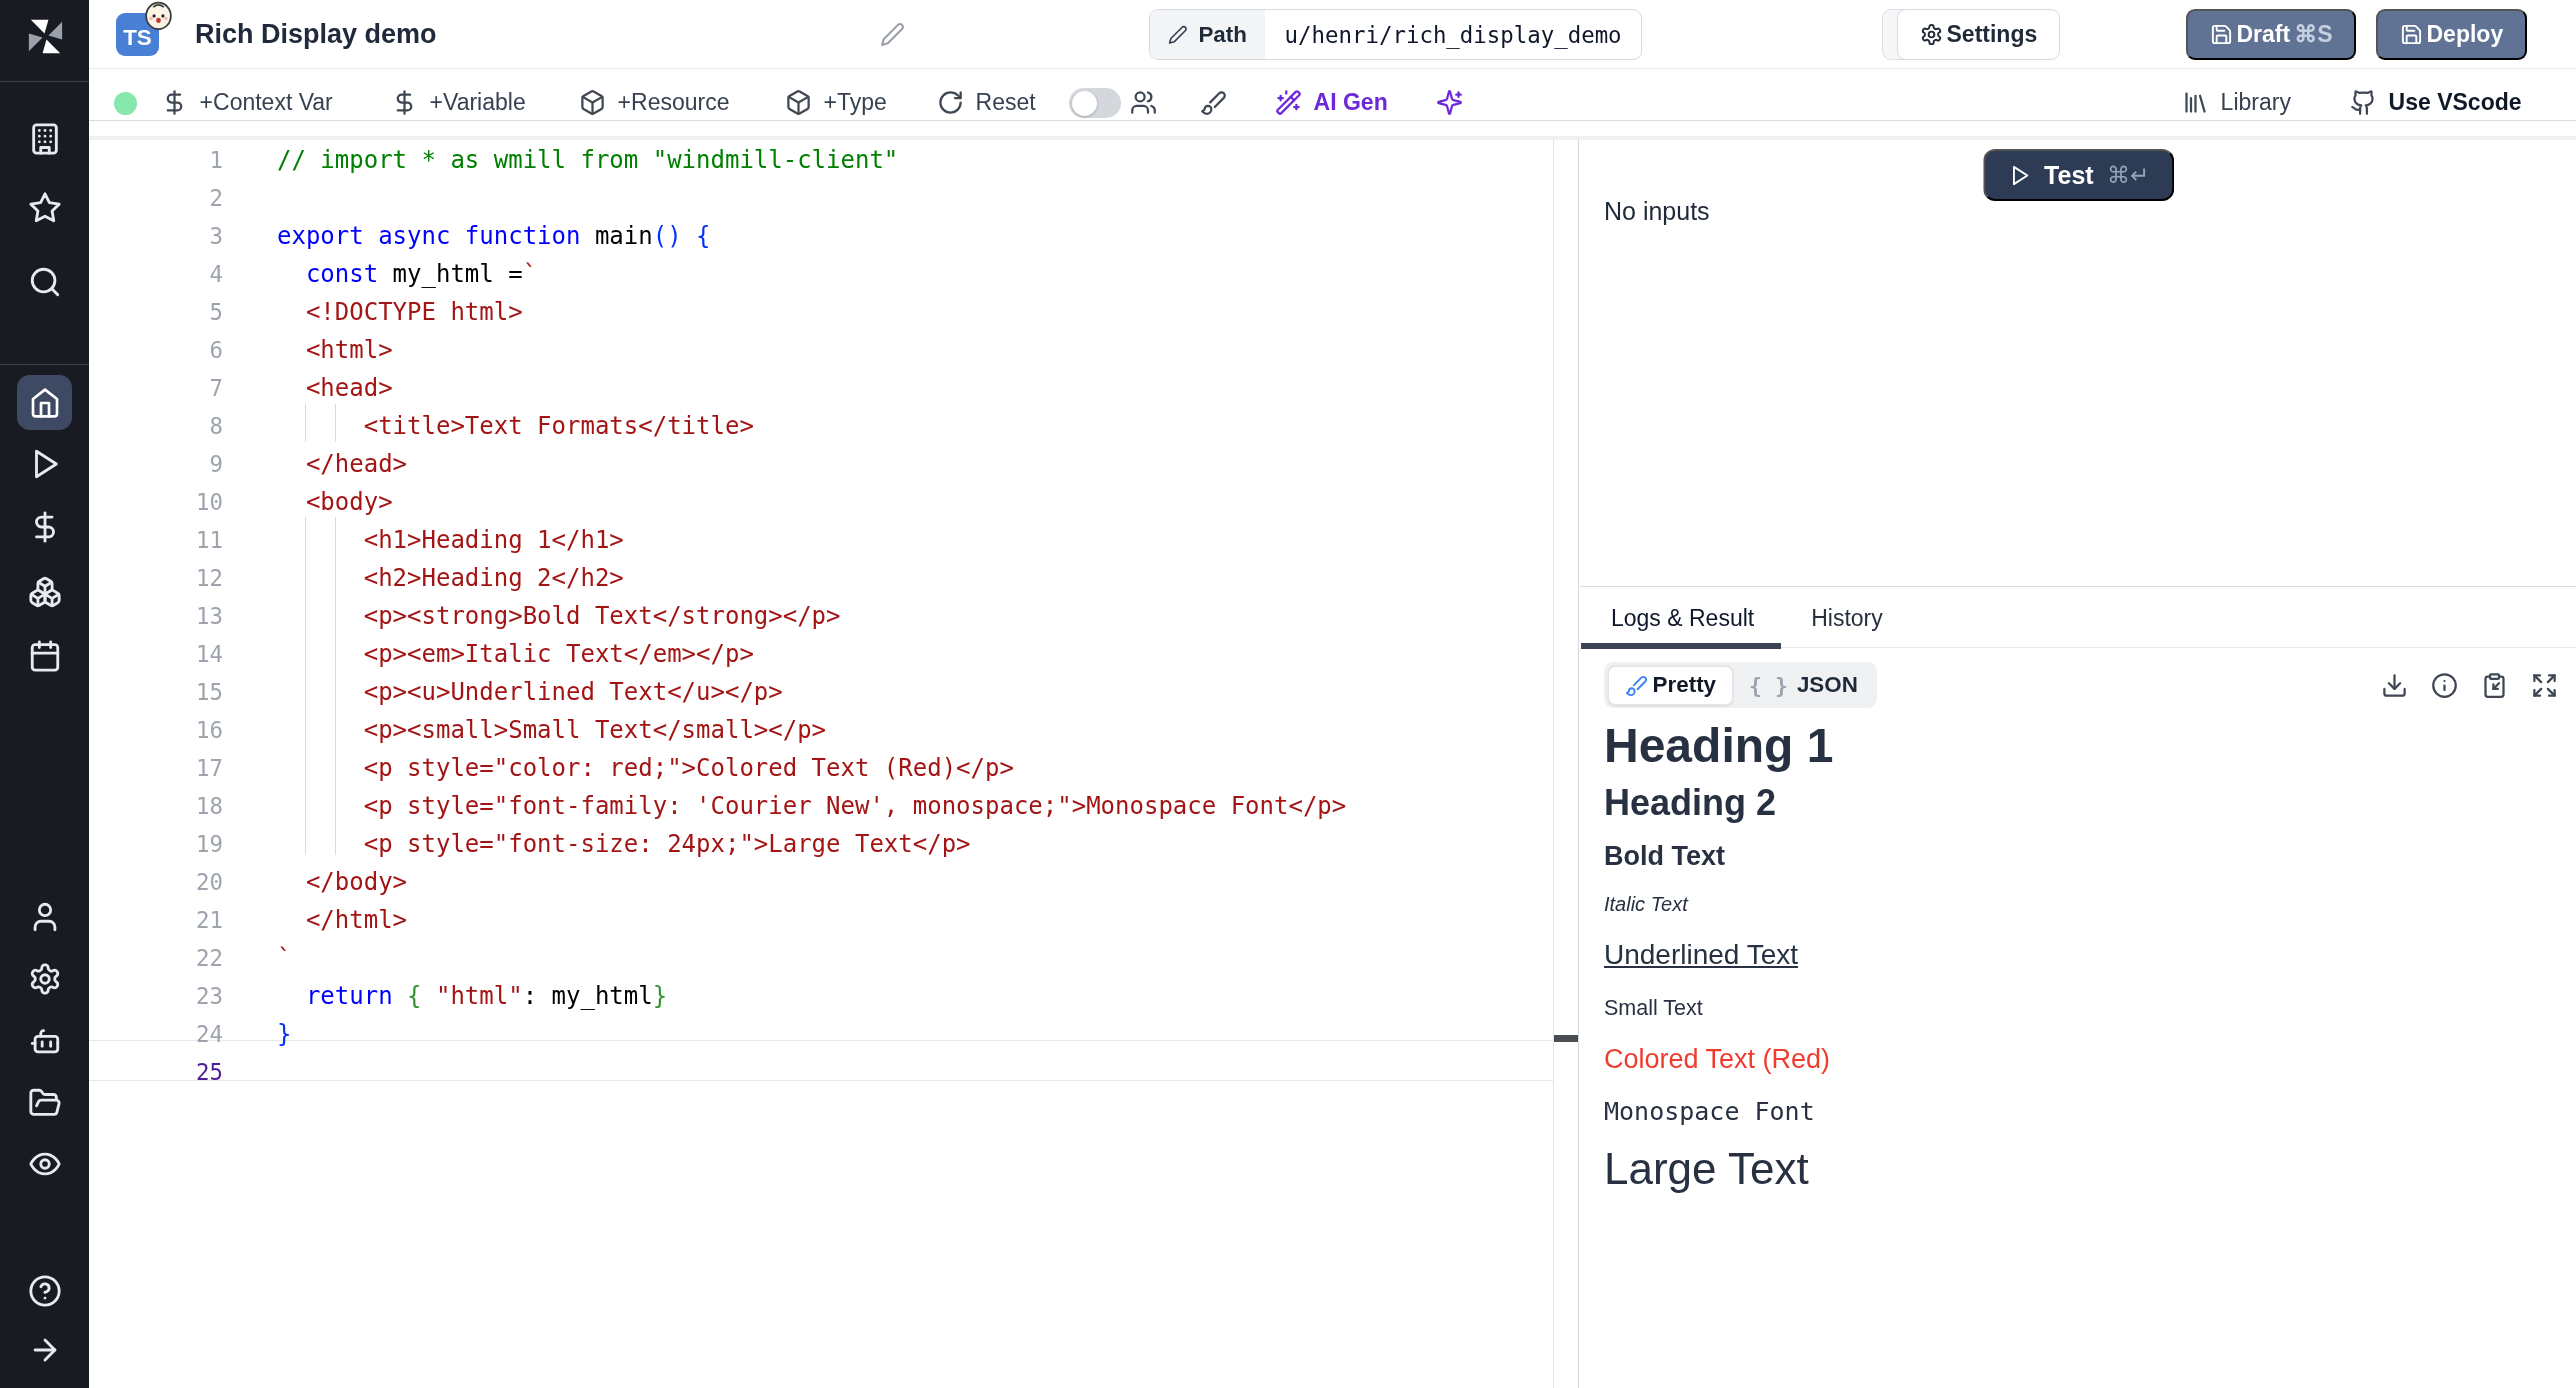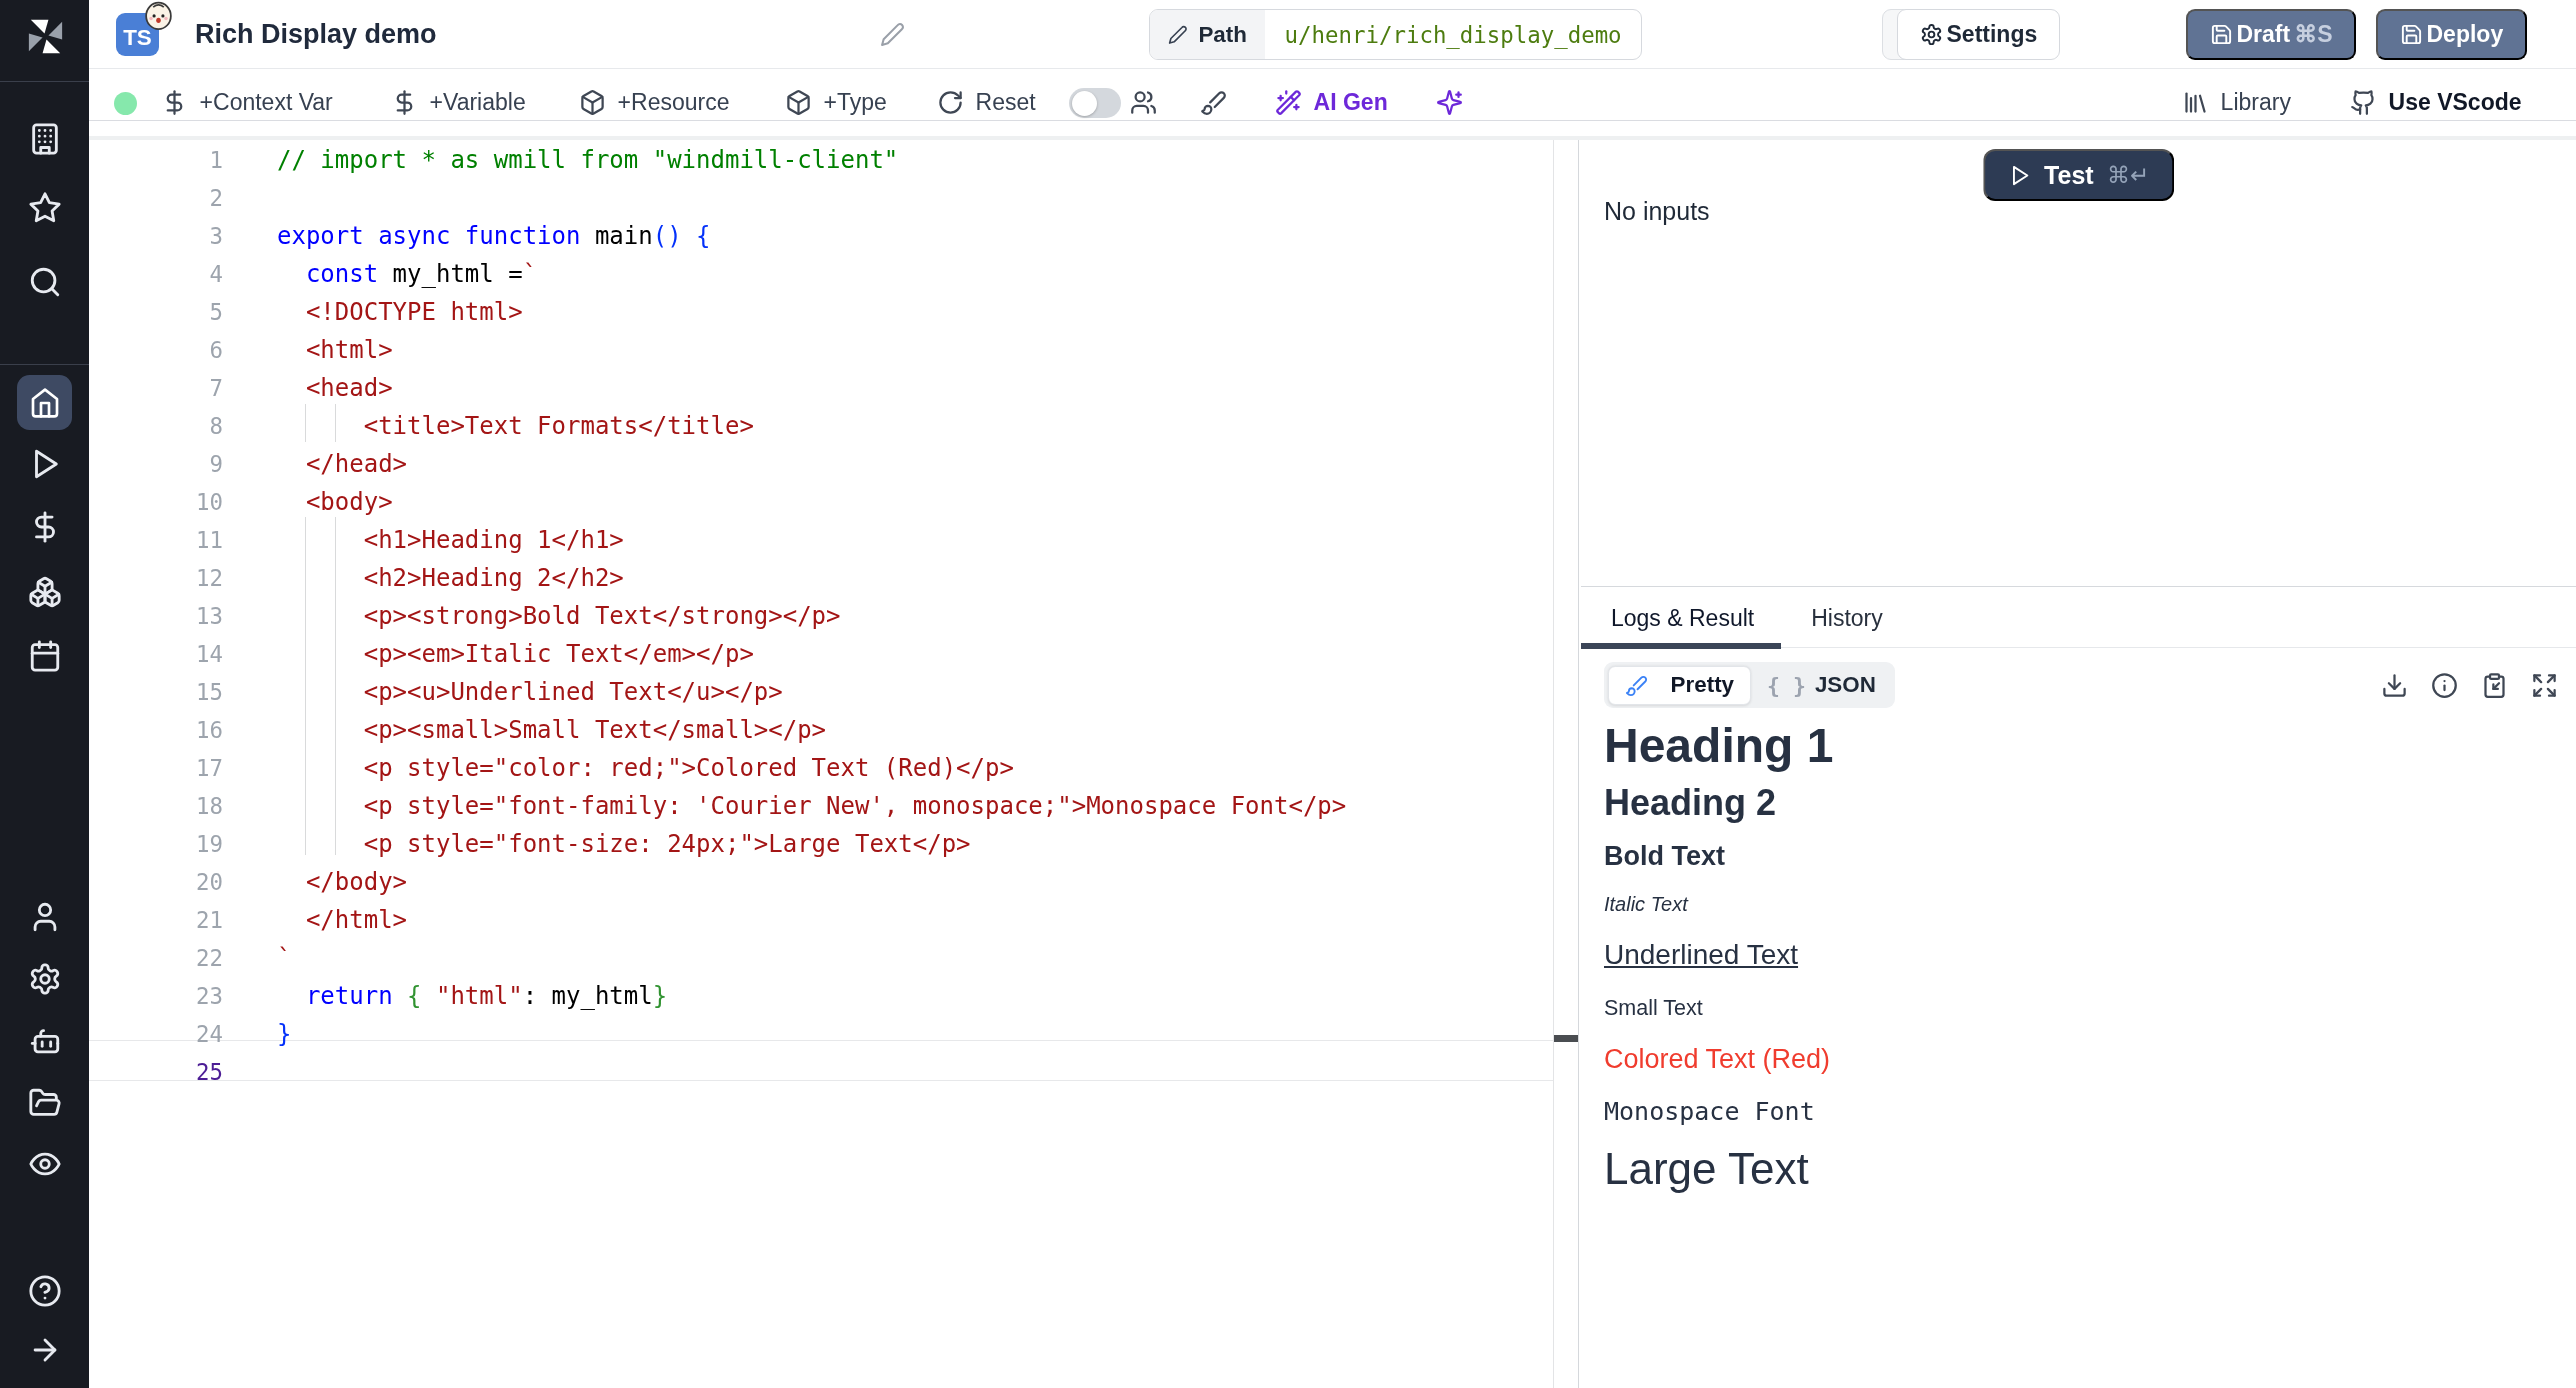--- a/index.html
+++ b/index.html
@@ -20,21 +20,21 @@
 
   .topbar { position:absolute; top:0; left:0; right:0; height:69px; background:#fff; border-bottom:0.9px solid #e7e9ec; }
   .ts-badge { position:absolute; left:27px; top:12.5px; width:43px; height:43px; border-radius:9px; background:#4a7fd6; color:#fff; font-weight:700; font-size:22.4px; display:flex; align-items:flex-end; justify-content:center; padding-bottom:4.5px; }
   .emoji { position:absolute; left:55px; top:0; width:29px; height:30px; z-index:2; }
   .page-title { position:absolute; left:106px; top:0; height:68px; line-height:68px; font-size:27px; font-weight:700; color:#202a3c; }
   .title-pencil { position:absolute; left:791px; top:22.4px; width:25px; height:25px; color:#9aa0a9; cursor:pointer; }
 
   .pathgroup { position:absolute; left:1060px; top:9px; height:51px; display:flex; align-items:stretch; border:0.9px solid #d6d9de; border-radius:9px; overflow:hidden; background:#fff; cursor:pointer; }
   .path-left { display:flex; align-items:center; gap:10.7px; background:#f3f4f6; padding:0 18px; font-size:22.4px; font-weight:600; color:#1f2937; }
   .path-left .pic { width:19.7px; height:19.7px; color:#374151; }
-  .path-right { display:flex; align-items:center; padding:0 19.7px; font-family:"DejaVu Sans Mono",monospace; font-size:22.4px; color:#4d7c0f; }
+  .path-right { display:flex; align-items:center; padding:0 19.7px; font-family:"DejaVu Sans Mono",monospace; font-size:22.4px; color:#0f172a; }
 
   .hbtn { position:absolute; top:9px; height:51px; border-radius:9px; display:flex; align-items:center; gap:4px; font-size:23px; font-weight:600; padding:0 21.5px; cursor:pointer; }
   .hbtn .hic { width:23px; height:23px; }
   .btn-diff { left:1793px; background:#f6f7f8; border:0.9px solid #dcdfe3; color:#374151; }
   .btn-settings { left:1808px; background:#fff; border:0.9px solid #d6d9de; color:#1f2937;justify-content:center; }
   .btn-draft { left:2097px; background:#607394; color:#fff; font-weight:700; }
   .btn-deploy { left:2287px; background:#607394; color:#fff; font-weight:700; }
   .kbd { font-weight:600; color:#c6cfdf; }
 
   
@@ -73,21 +73,21 @@
   .noinputs { position:absolute; left:23px; top:57px; font-size:25px; color:#1f2937; }
 
   .rp-bottom { position:absolute; top:449px; left:0; right:0; bottom:0; }
   .tabs { height:59px; border-bottom:1.8px solid #e6e8eb; display:flex; }
   .tab { display:flex; align-items:center; padding:0 27px 0 30px; font-size:23px; color:#28303d; position:relative; cursor:pointer; }
   .tab.active { color:#0f172a; }
   .tab.active::after { content:""; position:absolute; left:0; right:0; bottom:-1.8px; height:5.4px; background:#3b4557; }
 
   .viewbar { margin:14.3px 18px 0 23px; display:flex; align-items:center; justify-content:space-between; }
   .seg { display:flex; align-items:center; background:#eff1f3; border-radius:9px; padding:3.6px; }
-  .seg-pretty { display:flex; align-items:center; gap:23px; background:#fff; border:0.9px solid #e2e5e9; border-radius:7.2px; padding:5.4px 16px; box-shadow:0 0.9px 2.7px rgba(0,0,0,.10); font-size:22.4px; font-weight:600; color:#111827; cursor:pointer; }
+  .seg-pretty { display:flex; align-items:center; gap:5px; background:#fff; border:0.9px solid #e2e5e9; border-radius:7.2px; padding:5.4px 16px; box-shadow:0 0.9px 2.7px rgba(0,0,0,.10); font-size:22.4px; font-weight:600; color:#111827; cursor:pointer; }
   .seg-pretty .bic { width:23px; height:23px; color:#3b82f6; }
   .seg-json { display:flex; align-items:center; gap:9px; padding:5.4px 16px; font-size:22.4px; font-weight:600; color:#1f2937; cursor:pointer; }
   .braces { color:#9ca3af; font-weight:700; font-size:21.5px; font-family:"DejaVu Sans Mono",monospace; }
   .ricons { display:flex; gap:23px; }
   .ricon { width:27px; height:27px; color:#3f4754; cursor:pointer; }
 
   .results { margin:10.7px 0 0 23px; color:#273142; }
   .r-h1 { font-size:48px; font-weight:700; line-height:54px; margin-bottom:9px; }
   .r-h2 { font-size:36px; font-weight:700; line-height:41px; margin-bottom:18px; }
   .r-bold { font-size:27px; font-weight:700; margin-bottom:21.5px; }

